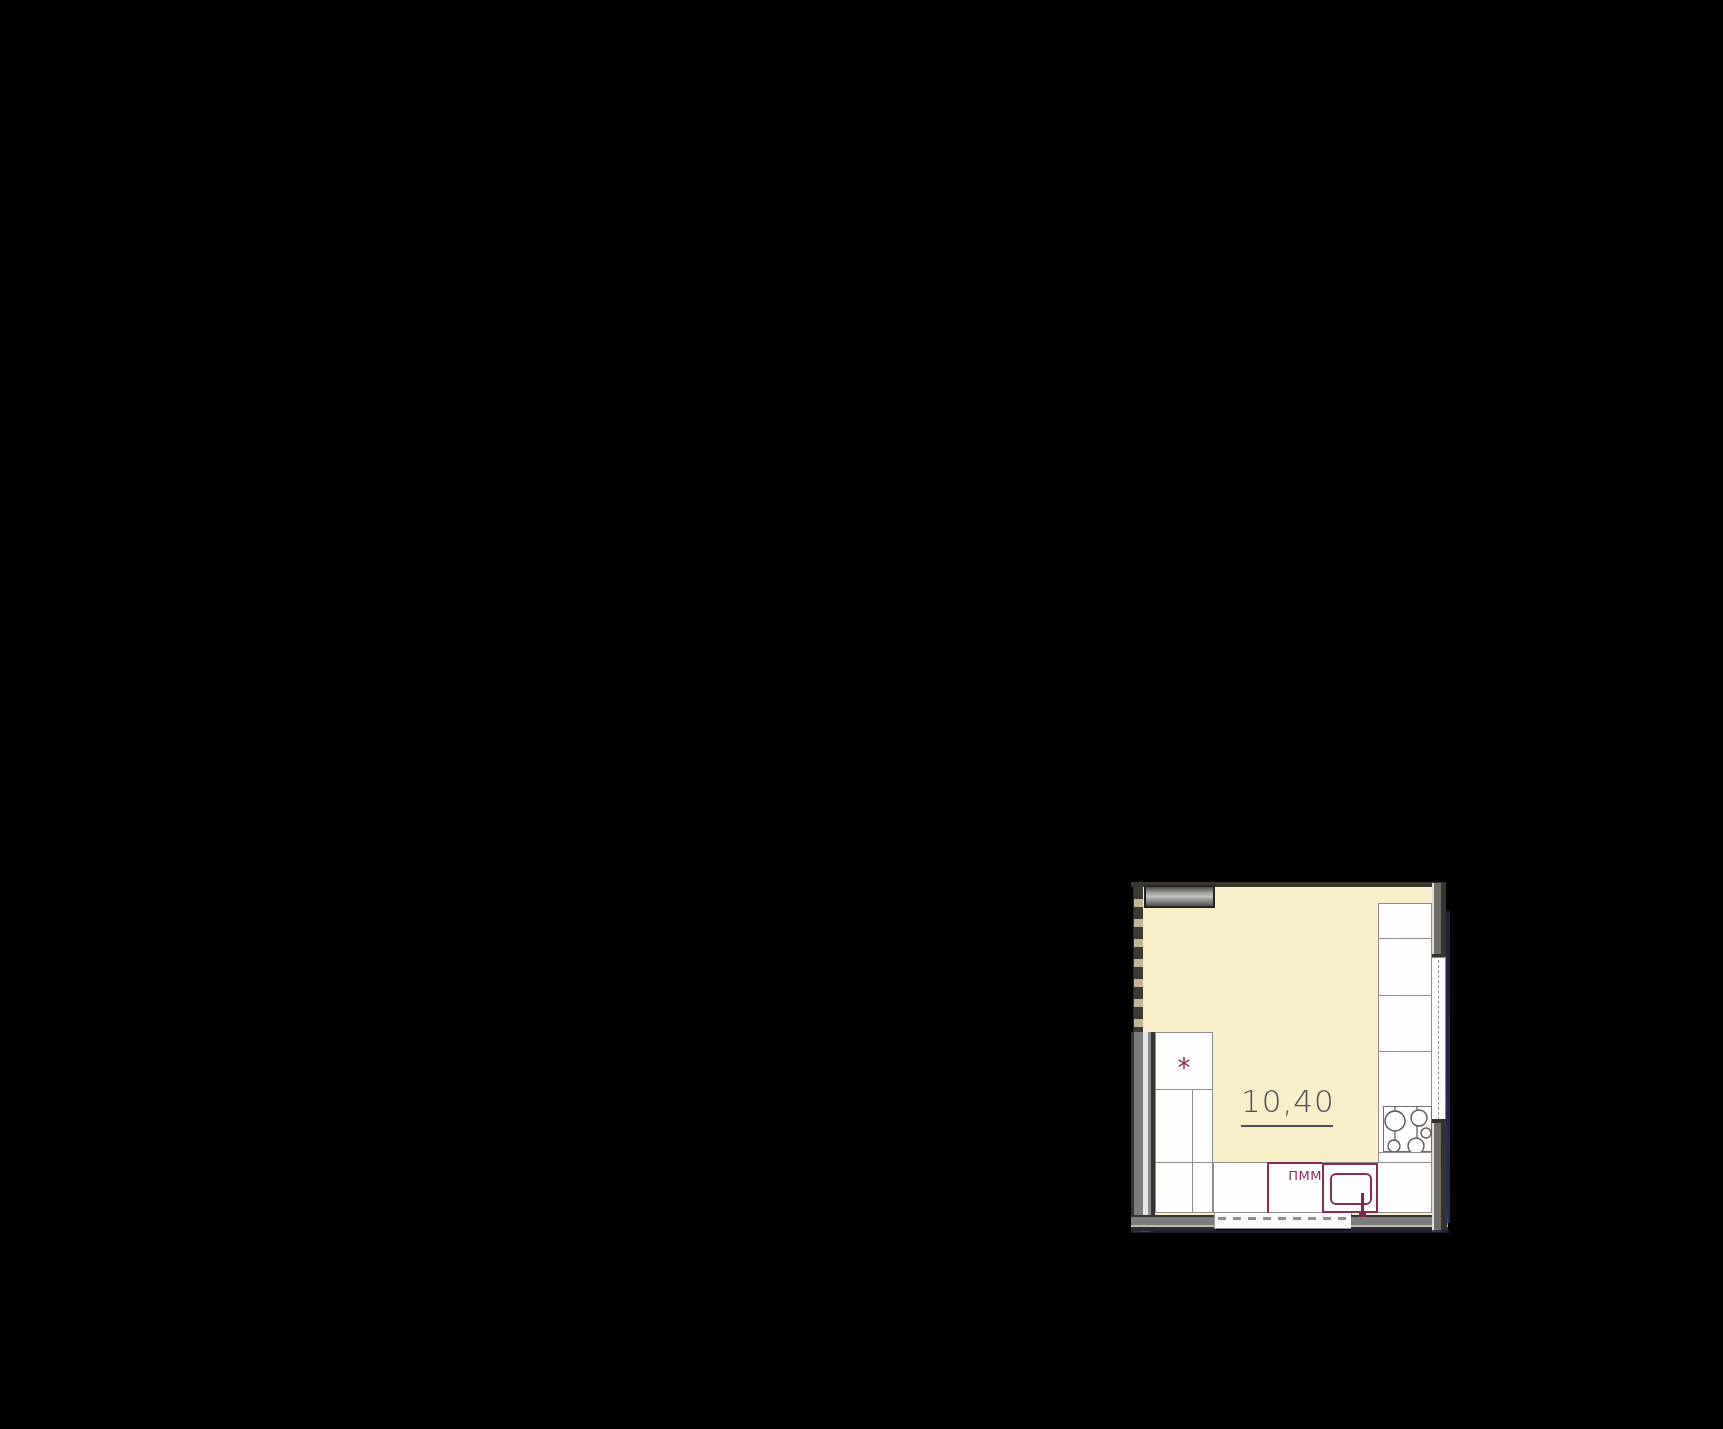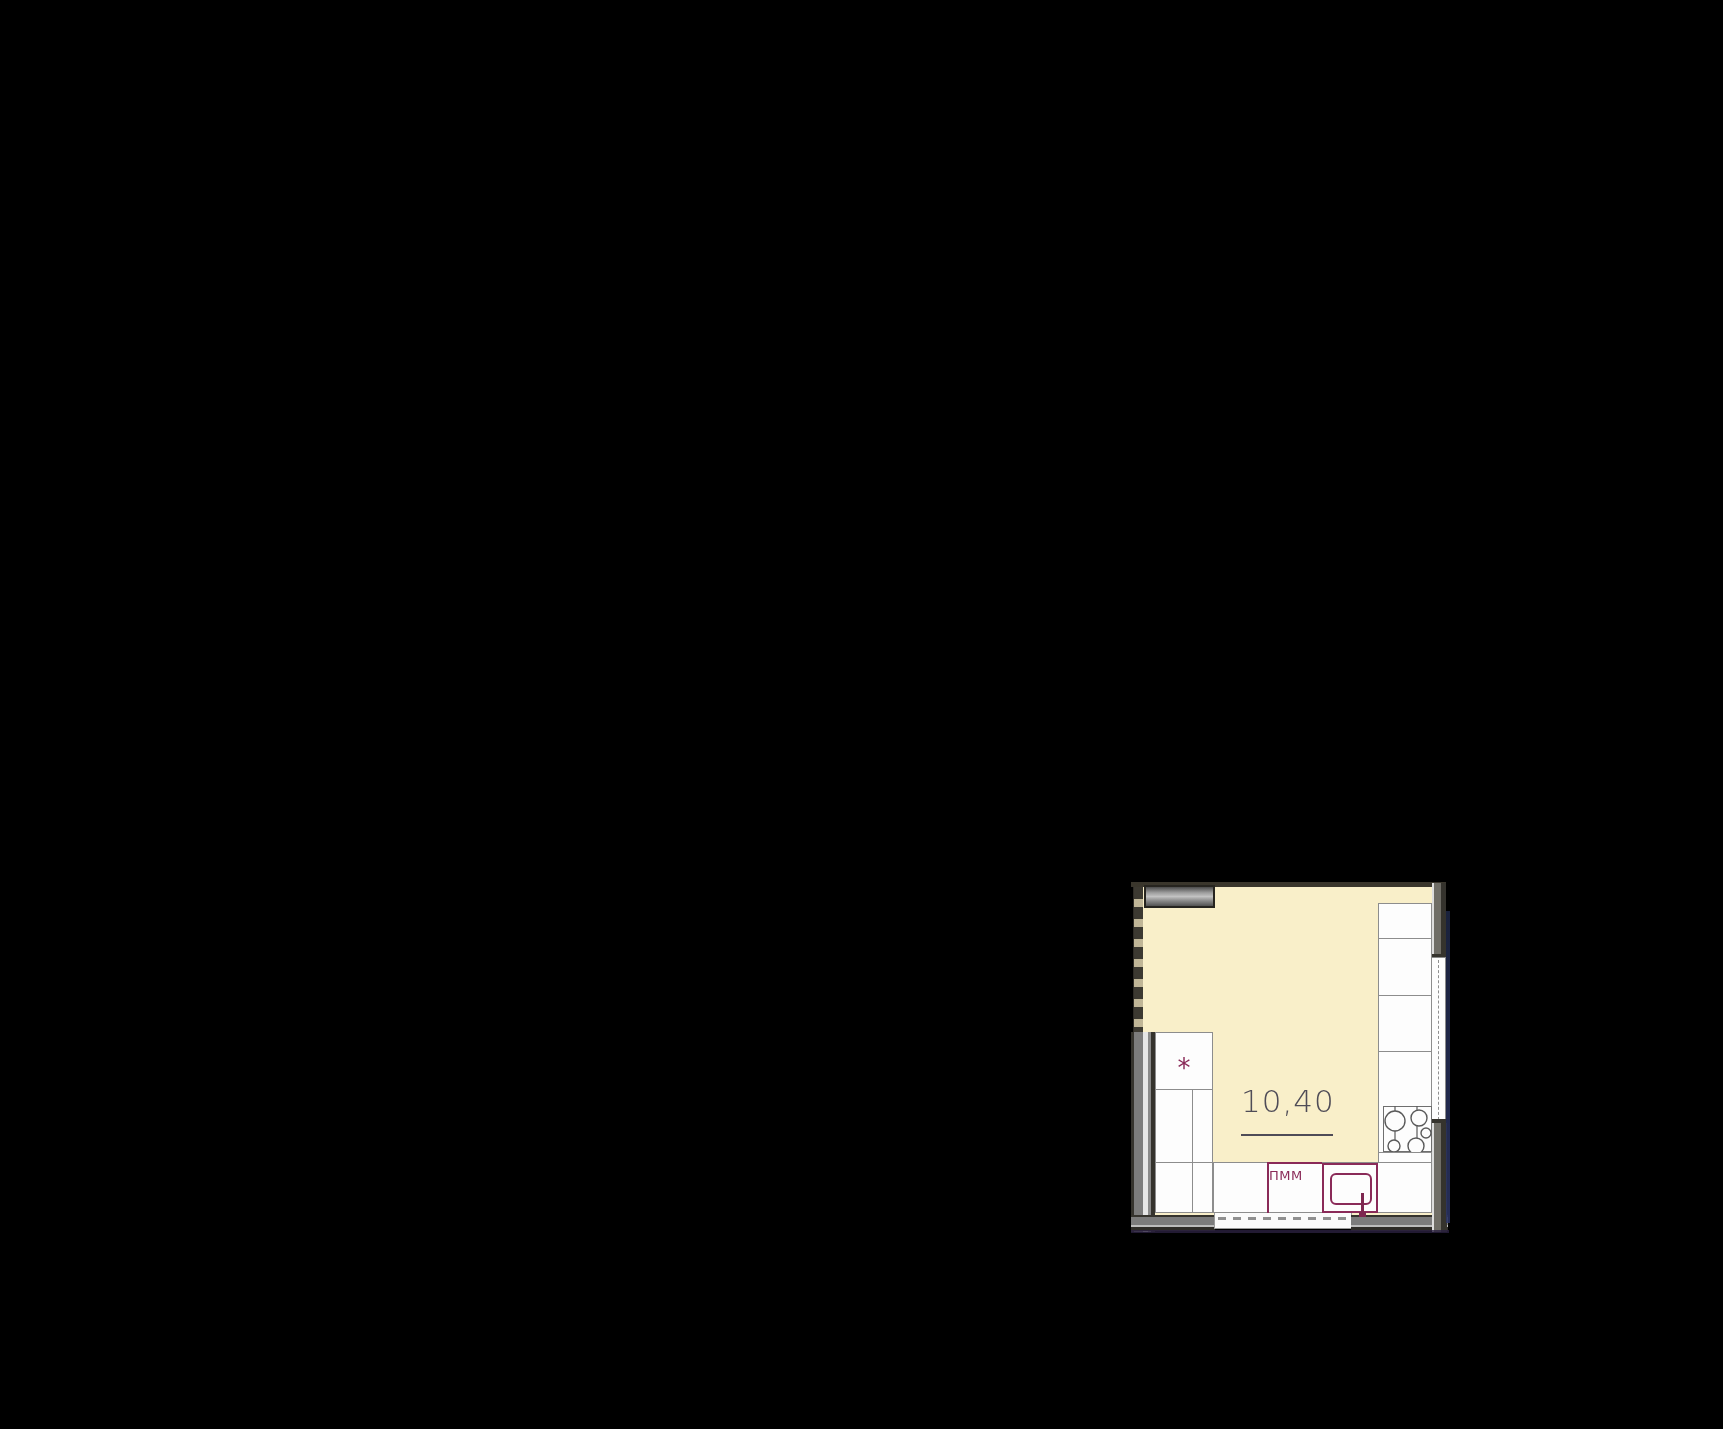--- a/index.html
+++ b/index.html
@@ -58,39 +58,39 @@
 
   .right-column { left:247px; top:22px; width:54px; height:309px; }
   .rc-div { left:247px; width:54px; height:1px; background:#8d8d8d; }
 
   .bottom-row { left:82px; top:281px; width:219px; height:51px; }
   .br-div { top:281px; width:1px; height:51px; background:#8d8d8d; }
 
   
   .dishwasher { left:136px; top:281px; width:55px; height:51px;
       border-left:2px solid #8a2a58; border-top:2px solid #8a2a58; }
-  .dishwasher-label { width:100%; text-align:left; margin-top:4px;
+  .dishwasher-label { width:100%; text-align:right; margin-top:4px;
       font-size:13px; letter-spacing:.5px; color:#8a2a58; }
 
   
   .sink-cell { left:191px; top:282px; width:56px; height:50px; border:2px solid #8a2a58; background:#fdfdfd; }
   .sink-bowl { position:absolute; left:6px; top:8px; width:42px; height:32px;
       border:2px solid #8a2a58; border-radius:6px; }
   .sink-tap  { position:absolute; left:37px; top:28px; width:3px; height:24px; background:#7e2750; }
   .sink-tap:after { content:""; position:absolute; left:-2px; bottom:0; width:7px; height:5px; background:#7e2750; }
 
   
   .fridge-marker { left:24px; top:151px; width:58px; height:57px;
       display:flex; align-items:center; justify-content:center;
       color:#8a2a58; font-size:26px; line-height:0; padding-top:14px; }
 
   
   .area-label { left:110px; top:202px; width:92px; text-align:left;
       font-size:31px; color:#4f4c57; letter-spacing:1px;
-      border-bottom:2px solid #4f4c57; padding-bottom:15px; font-weight:200; }
+      border-bottom:2px solid #4f4c57; padding-bottom:6px; font-weight:200; }
 
   
   .cooktop { left:252px; top:225px; width:49px; height:46px; }
 
   
   .edge-right  { left:315px; top:30px; width:4px; height:312px;
       background:linear-gradient(180deg,#1e2746,#2c3566); opacity:.85; }
   .edge-bottom { left:0; top:349px; width:318px; height:3px; background:#2a2040; opacity:.8; }
 </style>
 </head>

